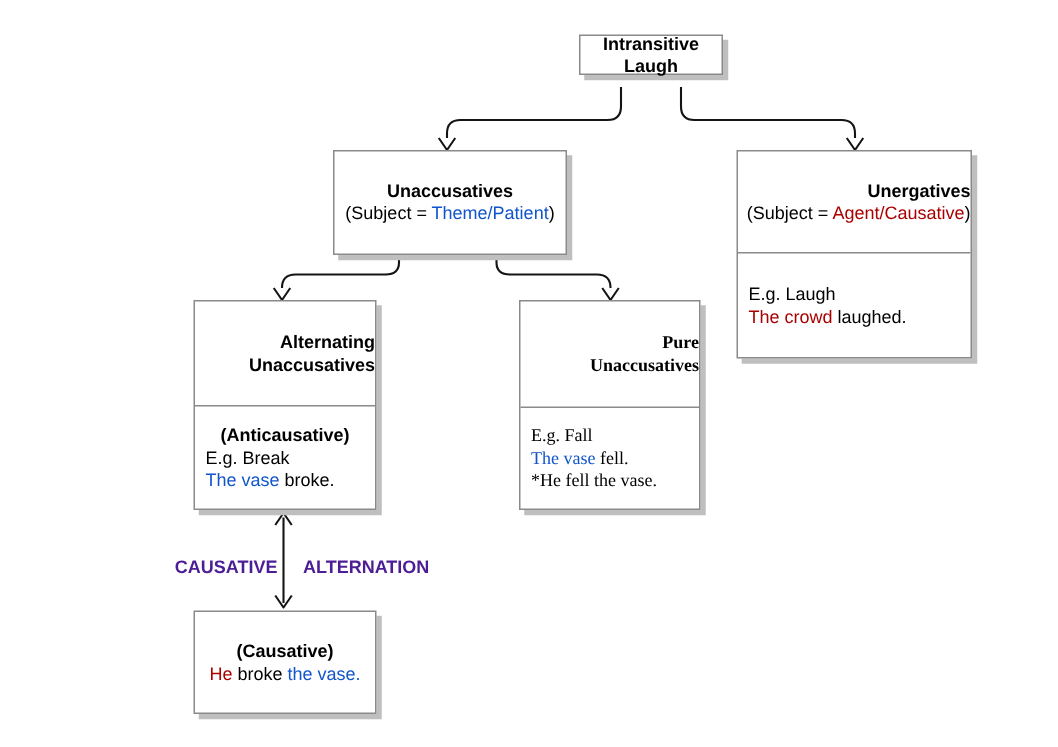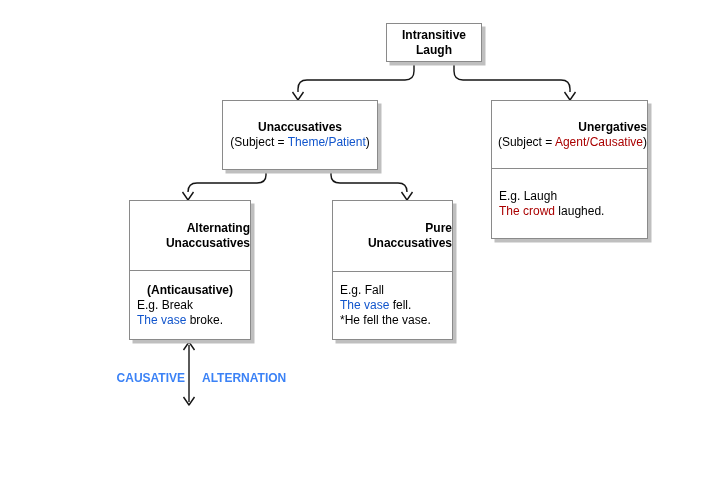--- a/index.html
+++ b/index.html
@@ -59,33 +59,33 @@
   .bold { font-weight: 700; }
   .tcenter { text-align: center; }
   .tleft { text-align: left; }
   .blue { color: var(--role-blue, #1155CC); }
   .red  { color: var(--role-red, #AA0000); }
   .alt-label {
     position: absolute;
     top: 371px;
     font-weight: 700;
     font-size: 12px;
-    color: #3b82f6;
+    color: #4c1d95;
   }
   .alt-label.left-part { left: 60px; width: 125px; text-align: right; }
   .alt-label.right-part { left: 202px; text-align: left; }
   
-  #box-intransitive { left: 386px; top: 23px;  width: 96px;  height: 39px; }
+  #box-intransitive { left: 386px; top: 23px;  width: 96px;  height: 27px; }
   #box-unaccusatives{ left: 222px; top: 100px; width: 156px; height: 70px; }
   #box-unergatives  { left: 491px; top: 100px; width: 157px; height: 139px; }
   #box-unergatives .comp-top { height: 68px; }
   #box-alternating  { left: 129px; top: 200px; width: 122px; height: 140px; }
   #box-alternating .comp-top { height: 70px; }
   #box-alternating .comp-bottom { height: 68px; }
-  #box-pure         { left: 332px; top: 200px; width: 121px; height: 140px; }
+  #box-pure         { left: 346px; top: 200px; width: 121px; height: 140px; font-family: Liberation Serif, serif; }
   #box-pure .comp-top { height: 71px; }
   #box-pure .comp-bottom { height: 67px; }
   #box-unergatives .comp-bottom { height: 69px; }
   #box-causative    { left: 129px; top: 407px; width: 122px; height: 69px; }
 </style>
 </head>
 <body>
 
 <div class="canvas">
 
@@ -160,17 +160,23 @@
       <div>Pure</div>
       <div>Unaccusatives</div>
     </div>
     <div class="comp-bottom">
       <div class="tleft">E.g. Fall</div>
       <div class="tleft"><span class="blue">The vase</span><span> fell.</span></div>
       <div class="tleft">*He fell the vase.</div>
     </div>
   </div>
 
+  <div class="box" id="box-causative">
+    <div class="center-col">
+      <div class="bold">(Causative)</div>
+      <div><span class="red">He</span><span> broke </span><span class="blue">the vase.</span></div>
+    </div>
+  </div>
 
   <div class="alt-label left-part">CAUSATIVE</div>
   <div class="alt-label right-part">ALTERNATION</div>
 
 </div>
 
 </body></html>

